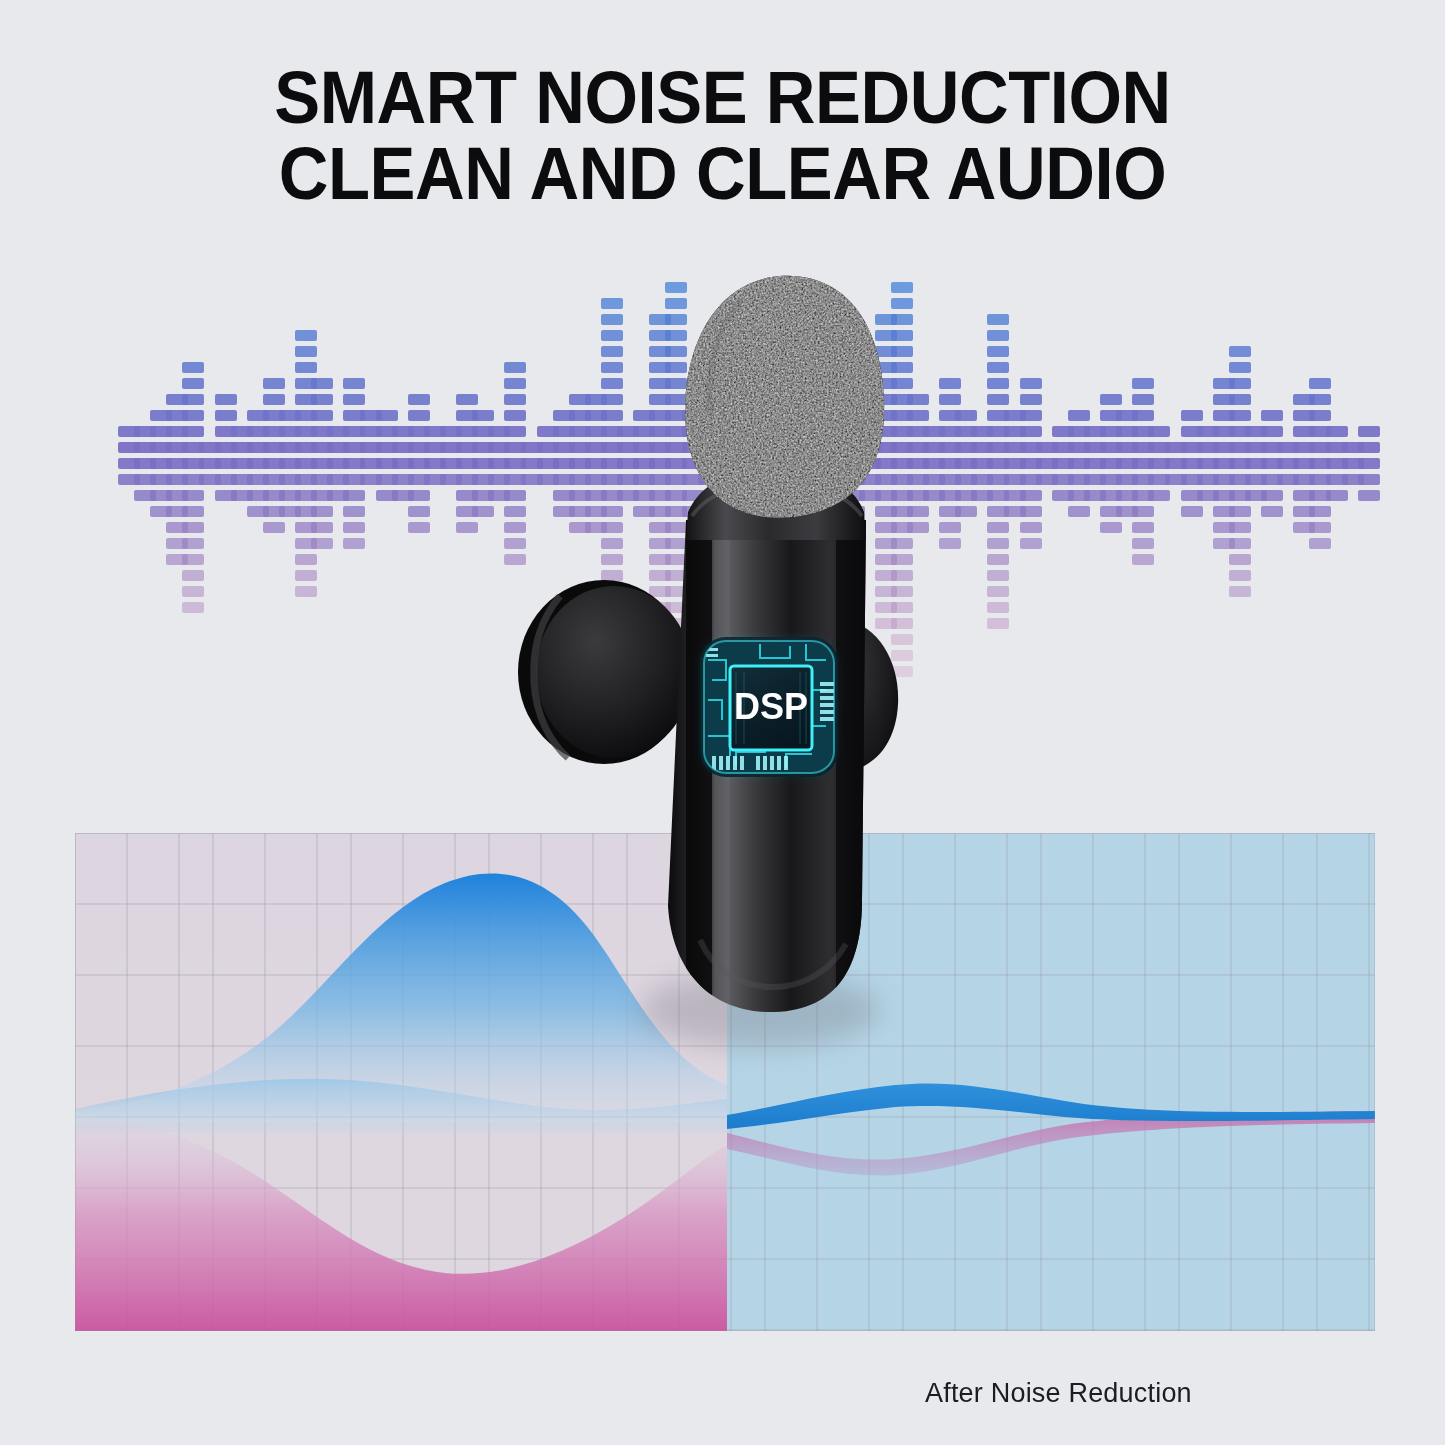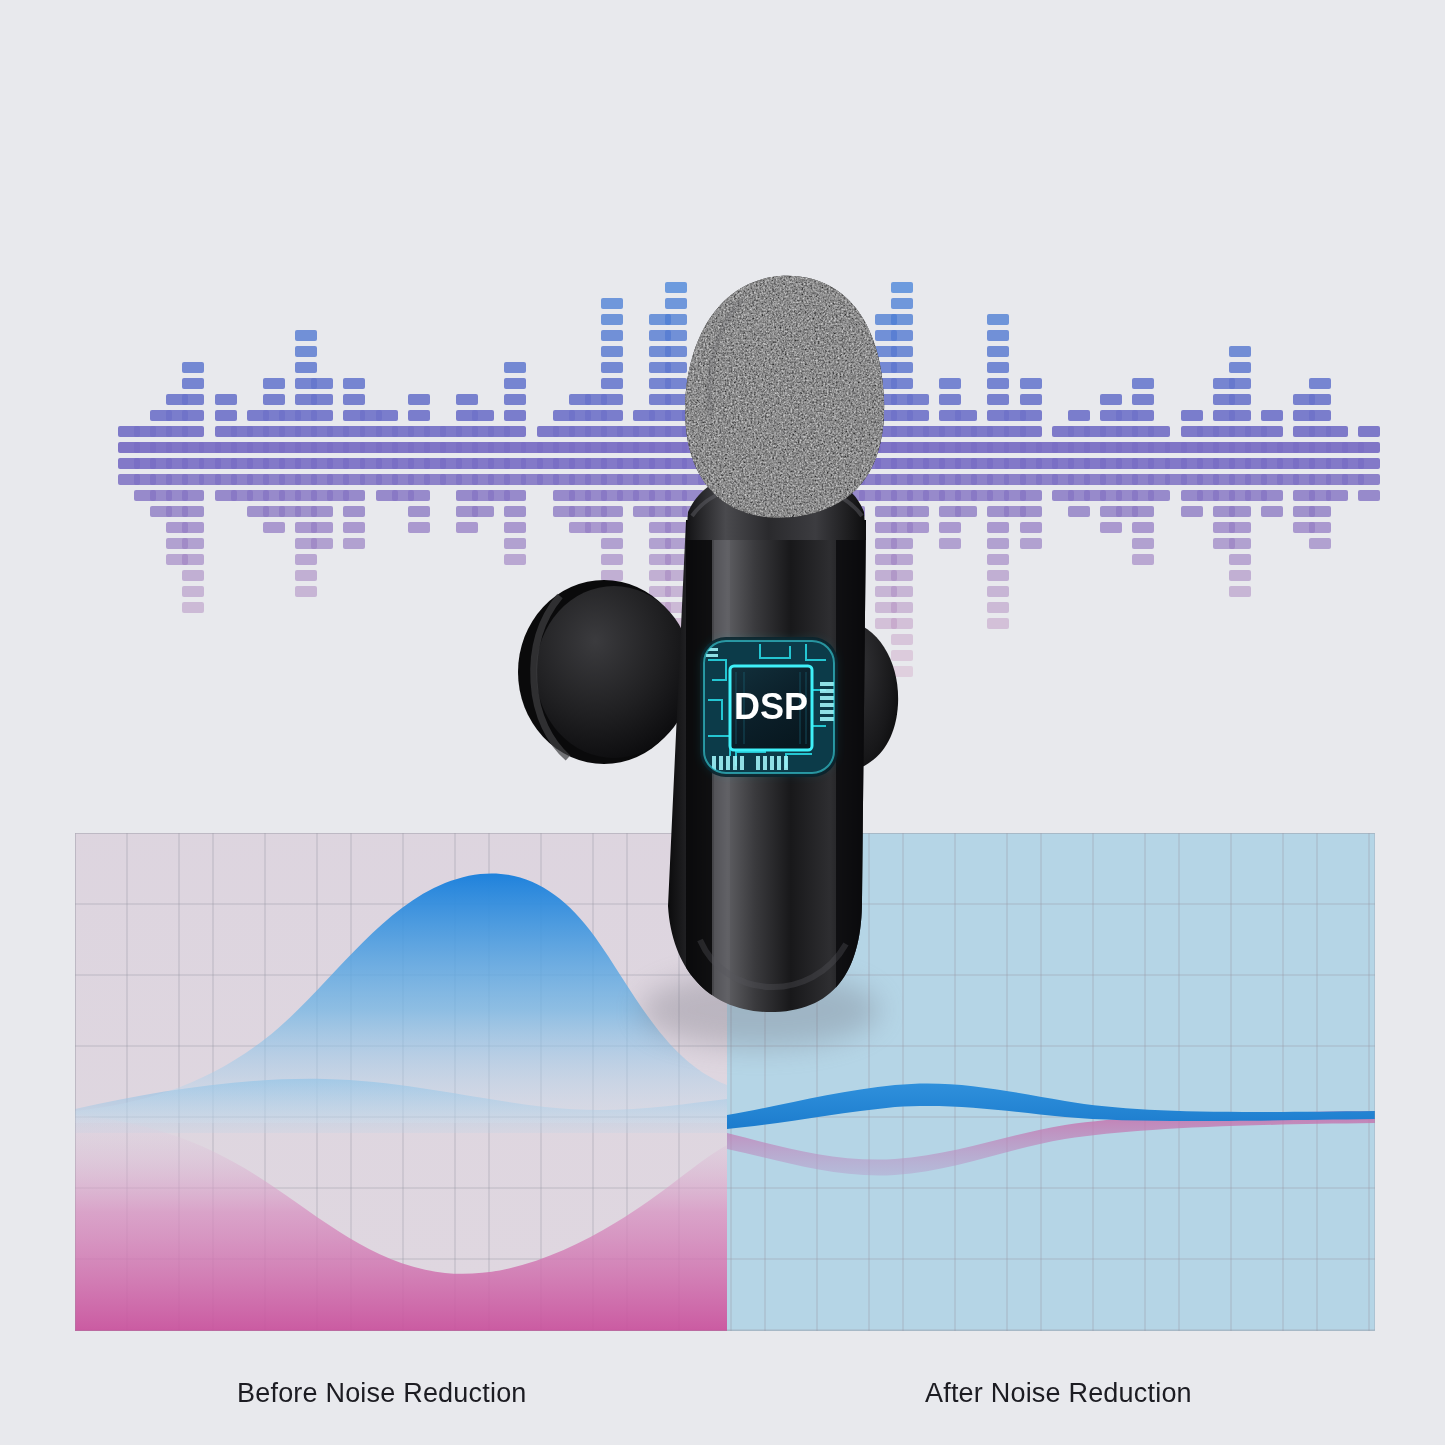--- a/index.html
+++ b/index.html
@@ -57,20 +57,24 @@
     white-space:nowrap;
   }
   .cap-before{left:237px;}
   .cap-after{left:925px;}
 </style>
 </head>
 <body>
 
 <div id="stage">
 
+  <div class="title-block">
+    <span class="title-line">SMART NOISE REDUCTION</span>
+    <span class="title-line">CLEAN AND CLEAR AUDIO</span>
+  </div>
 
   <div id="eq">
       <div class="eqbar" style="left: 118px;">
         <div class="seg" style="top: 202px; background: rgb(122, 111, 196); opacity: 0.95;"></div>
         <div class="seg" style="top: 186px; background: rgb(117, 113, 198); opacity: 0.93;"></div>
         <div class="seg" style="top: 218px; background: rgb(122, 111, 196); opacity: 0.92;"></div>
         <div class="seg" style="top: 234px; background: rgb(128, 115, 196); opacity: 0.88;"></div>
       </div>
       <div class="eqbar" style="left: 134.1px;">
         <div class="seg" style="top: 202px; background: rgb(122, 111, 196); opacity: 0.95;"></div>
@@ -1133,16 +1137,15 @@
           <line x1="744" y1="672" x2="744" y2="744"></line>
           <line x1="800" y1="672" x2="800" y2="744"></line>
           <line x1="806" y1="672" x2="806" y2="744"></line>
         </g>
         <text x="771" y="719" text-anchor="middle" font-family="'Liberation Sans','DejaVu Sans',sans-serif" font-size="36" font-weight="bold" fill="#ffffff">DSP</text>
       </g>
       <rect x="704" y="641" width="130" height="132" rx="22" fill="none" stroke="#3fe8f2" stroke-width="2" opacity=".55"></rect>
     </g>
   </svg>
 
-  <div class="caption cap-before">Before Noise Reduction</div>
   <div class="caption cap-after">After Noise Reduction</div>
 
 </div>
 
 </body></html>

